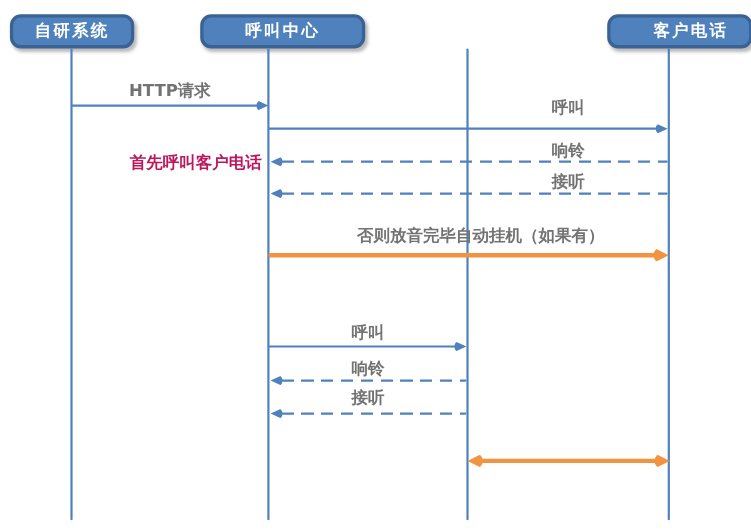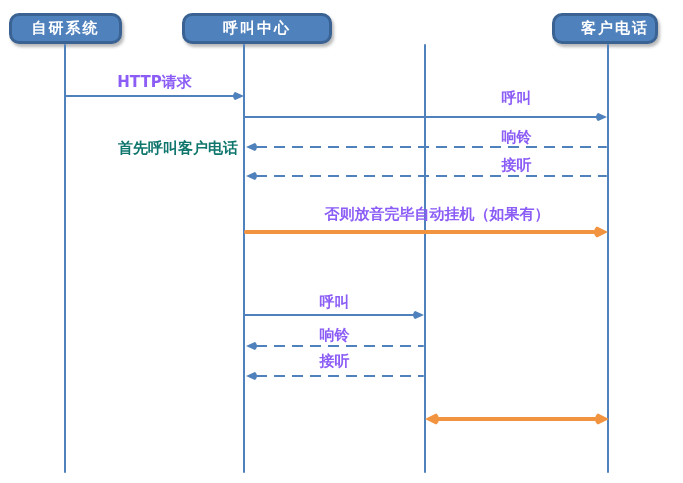--- a/index.html
+++ b/index.html
@@ -16,21 +16,21 @@
     color:#ffffff; font-weight:bold; font-size:15px;
     display:flex; align-items:center; justify-content:center;
     letter-spacing:2px;
   }
   .lifeline {
     position:absolute; top:44px; height:429px; width:2px;
     background:#4F81BD;
   }
   .msg-label {
     position:absolute; height:18px; line-height:18px;
-    font-size:15px; font-weight:bold; color:#8b5cf6;
+    font-size:15px; font-weight:bold; color:#737373;
     text-align:center; white-space:nowrap;
   }
   .line-solid-blue { position:absolute; height:2px; background:#4F81BD; }
   .line-dashed-blue {
     position:absolute; height:2px;
     background:repeating-linear-gradient(90deg,#4F81BD 0 11px,transparent 11px 18px);
   }
   .line-orange { position:absolute; height:4px; background:#F2933F; }
   .head { position:absolute; width:0; height:0; }
   .head-right-blue {
@@ -43,32 +43,32 @@
   }
   .head-right-orange {
     border-left:14px solid #F2933F;
     border-top:7px solid transparent; border-bottom:7px solid transparent;
   }
   .head-left-orange {
     border-right:14px solid #F2933F;
     border-top:7px solid transparent; border-bottom:7px solid transparent;
   }
   .annotation {
-    position:absolute; font-size:15px; font-weight:bold; color:#0f766e;
+    position:absolute; font-size:15px; font-weight:bold; color:#be185d;
     white-space:nowrap; height:18px; line-height:18px;
   }
 </style>
 </head>
 <body>
 
 <div id="canvas">
 
   <div class="actor-box" style="left:9px;width:113px;">自研系统</div>
   <div class="actor-box" style="left:182px;width:150px;">呼叫中心</div>
-  <div class="actor-box" style="left:552px;width:106px;padding-left:20px;">客户电话</div>
+  <div class="actor-box" style="left:552px;width:132px;padding-left:20px;">客户电话</div>
 
   <div class="lifeline" style="left:64px;"></div>
   <div class="lifeline" style="left:243px;"></div>
   <div class="lifeline" style="left:424px;"></div>
   <div class="lifeline" style="left:607px;"></div>
 
   <div class="msg-label" style="left:65px;top:73px;width:179px;">HTTP请求</div>
   <div class="line-solid-blue" style="left:65px;top:95px;width:170px;"></div>
   <div class="head head-right-blue" style="left:233px;top:91px;"></div>
 

